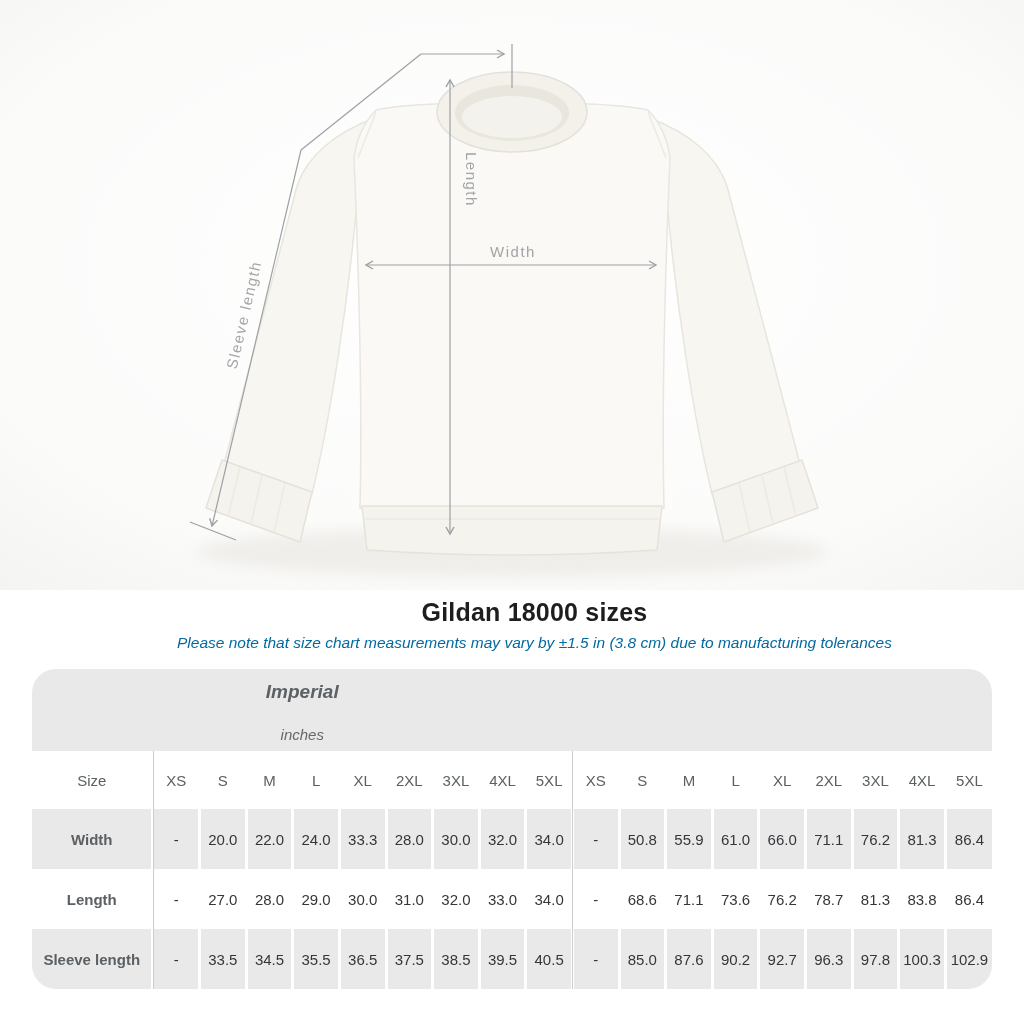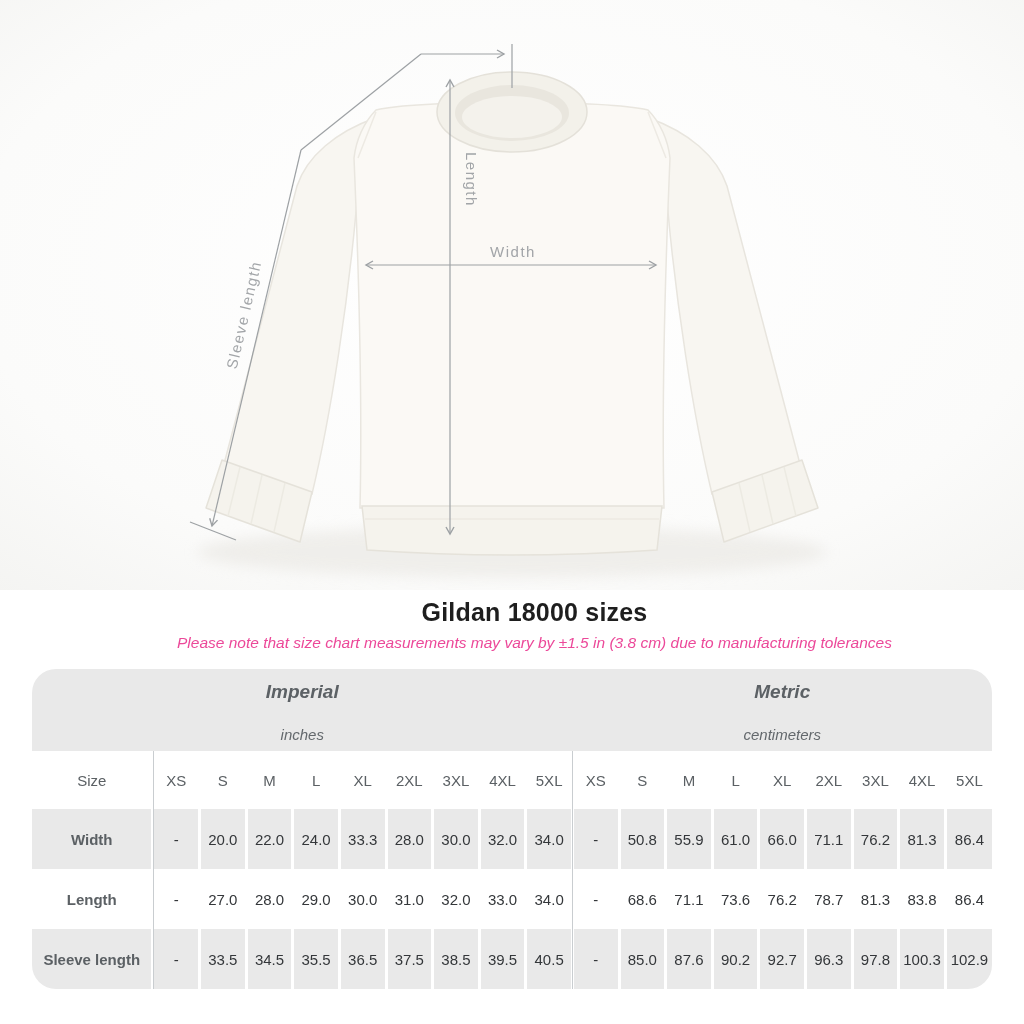--- a/index.html
+++ b/index.html
@@ -1,21 +1,21 @@
 <!DOCTYPE html>
 <html><head>
 <meta charset="utf-8">
 <style>
   html,body{margin:0;padding:0;width:1024px;height:1024px;background:#ffffff;
     font-family:"Liberation Sans","DejaVu Sans",sans-serif;overflow:hidden;}
   .photo-section{position:relative;width:1024px;height:590px;}
   .photo-section svg{display:block;width:1024px;height:590px;}
   .caption{ text-align:center;padding-left:45px; }
   .title{margin:8px 0 0 0;font-size:25px;font-weight:bold;color:#1e1e1e;letter-spacing:.2px;}
-  .subtitle{margin:7px 0 0 0;font-size:15.5px;font-style:italic;color:#ec4899;}
+  .subtitle{margin:7px 0 0 0;font-size:15.5px;font-style:italic;color:#0369a1;}
   .size-table{position:relative;margin:17px 32px 0 32px;width:960px;border-radius:24px;
     overflow:hidden;background:#ffffff;}
   .band{display:flex;background:#e9e9e9;height:82px;}
   .band-half{display:flex;flex-direction:column;align-items:center;justify-content:center;padding-top:4px;gap:20px;}
   .band-half.imperial{width:56.3%;}
   .band-half.metric{width:43.7%;}
   .band-title{font-size:19px;font-weight:bold;font-style:italic;color:#5c6165;}
   .band-sub{font-size:15px;font-style:italic;color:#63686c;margin-top:3px;}
   table{width:100%;border-collapse:collapse;table-layout:fixed;}
   th,td{padding:0;text-align:center;vertical-align:middle;border-left:3px solid #ffffff;}
@@ -91,24 +91,20 @@
 <div class="caption">
   <div class="title">Gildan 18000 sizes</div>
   <div class="subtitle">Please note that size chart measurements may vary by ±1.5 in (3.8 cm) due to manufacturing tolerances</div>
 </div>
 
 <div class="size-table">
   <div class="band">
     <div class="band-half imperial">
       <div class="band-title">Imperial</div>
       <div class="band-sub">inches</div>
-    </div>
-    <div class="band-half metric">
-      <div class="band-title">Metric</div>
-      <div class="band-sub">centimeters</div>
     </div>
   </div>
 
   <table>
     <colgroup>
       <col style="width:12.6%">
       <col style="width:4.8556%">
         <col style="width:4.8556%">
         <col style="width:4.8556%">
         <col style="width:4.8556%">

